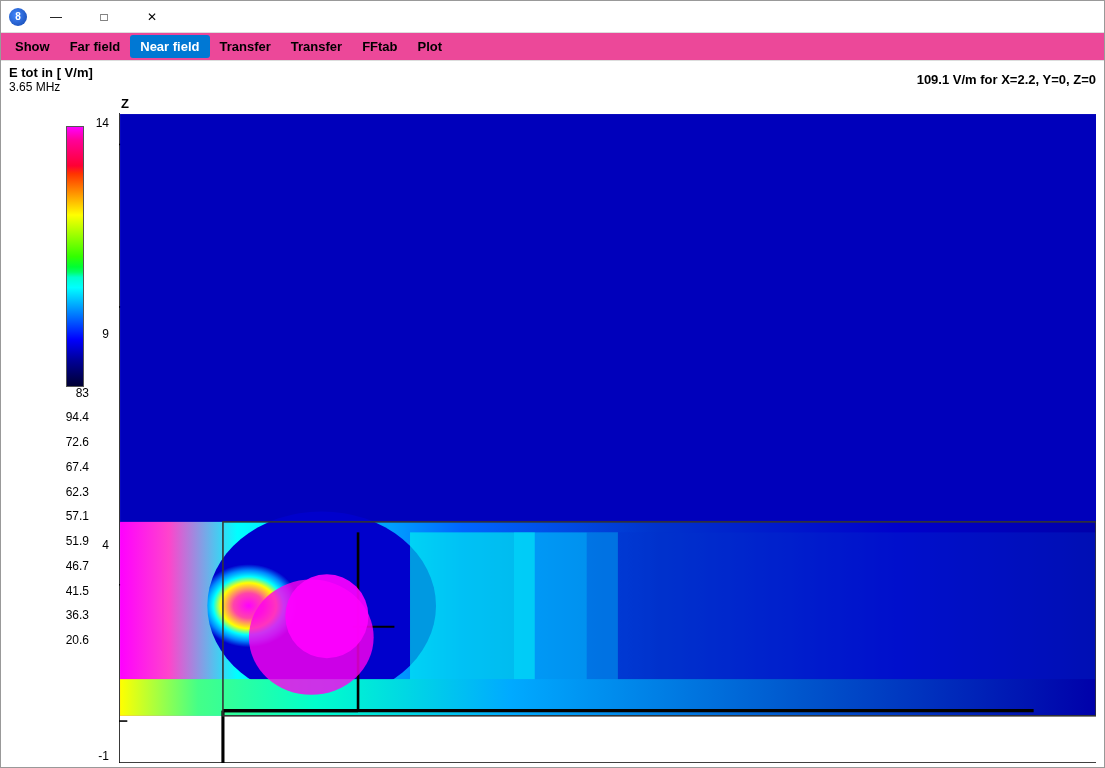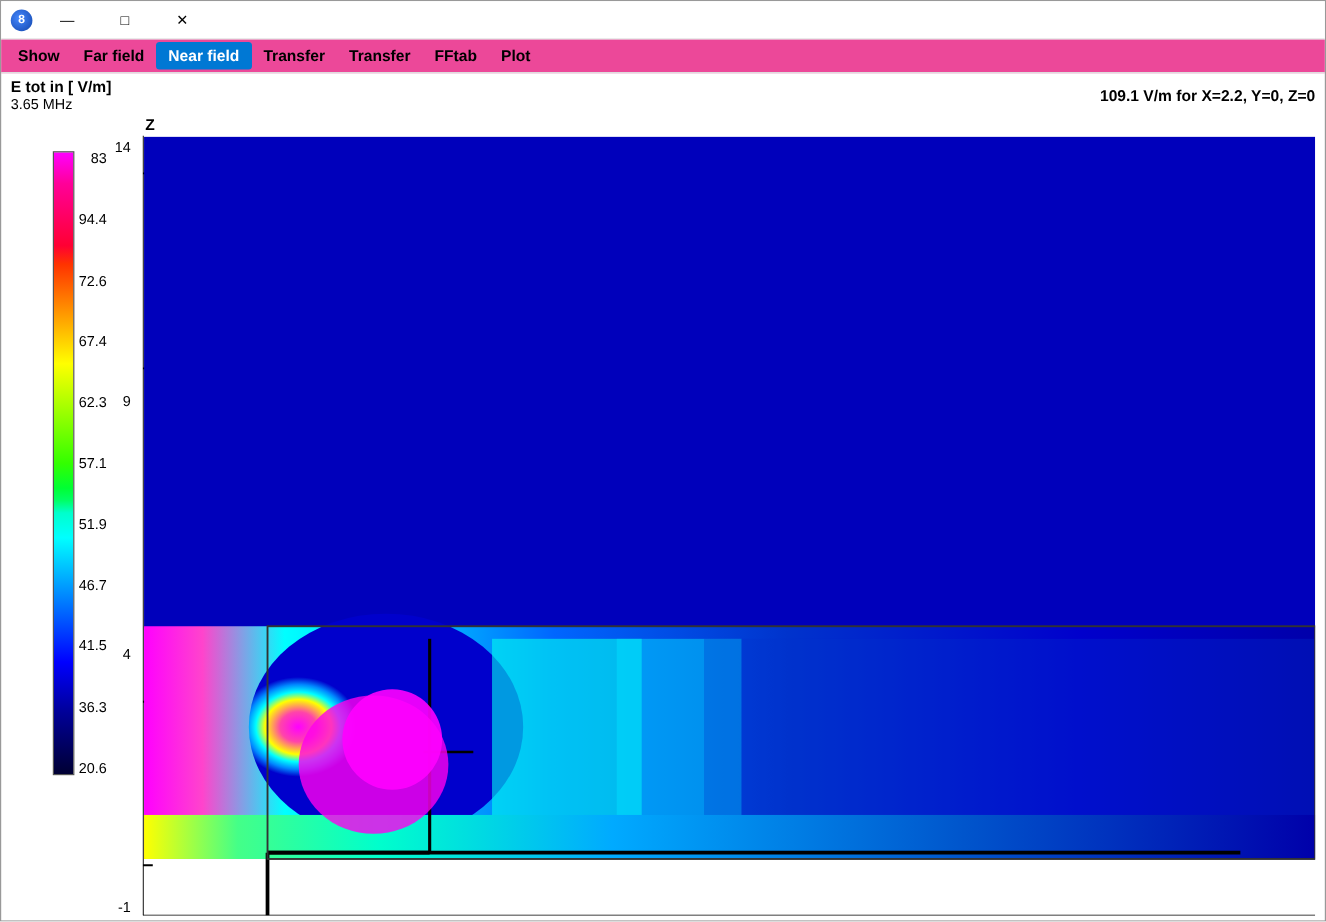--- a/index.html
+++ b/index.html
@@ -122,21 +122,21 @@
     .colorbar {
       width: 80px;
       display: flex;
       flex-direction: column;
       align-items: flex-end;
       position: relative;
       padding-top: 30px;
     }
     .colorbar-scale {
       display: flex;
-      flex-direction: row;
+      flex-direction: column;
       height: 520px;
       align-items: flex-start;
     }
     .colorbar-gradient {
       width: 18px;
       height: 520px;
       background: linear-gradient(to bottom,
         #ff00ff 0%,
         #ff0099 5%,
         #ff0066 10%,

